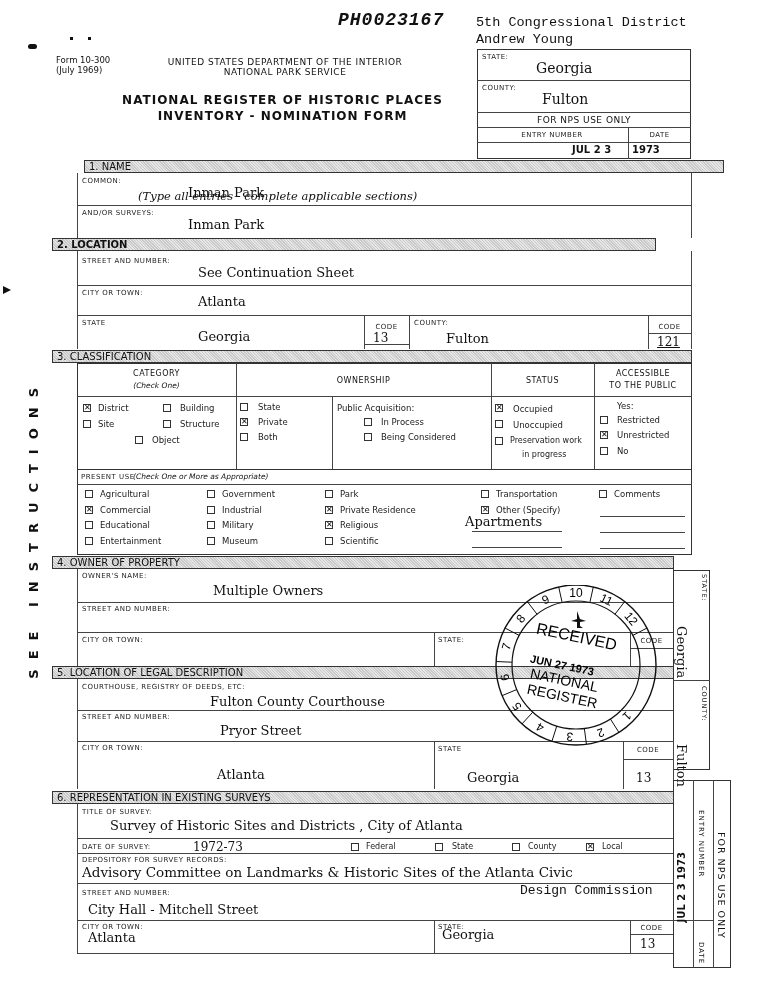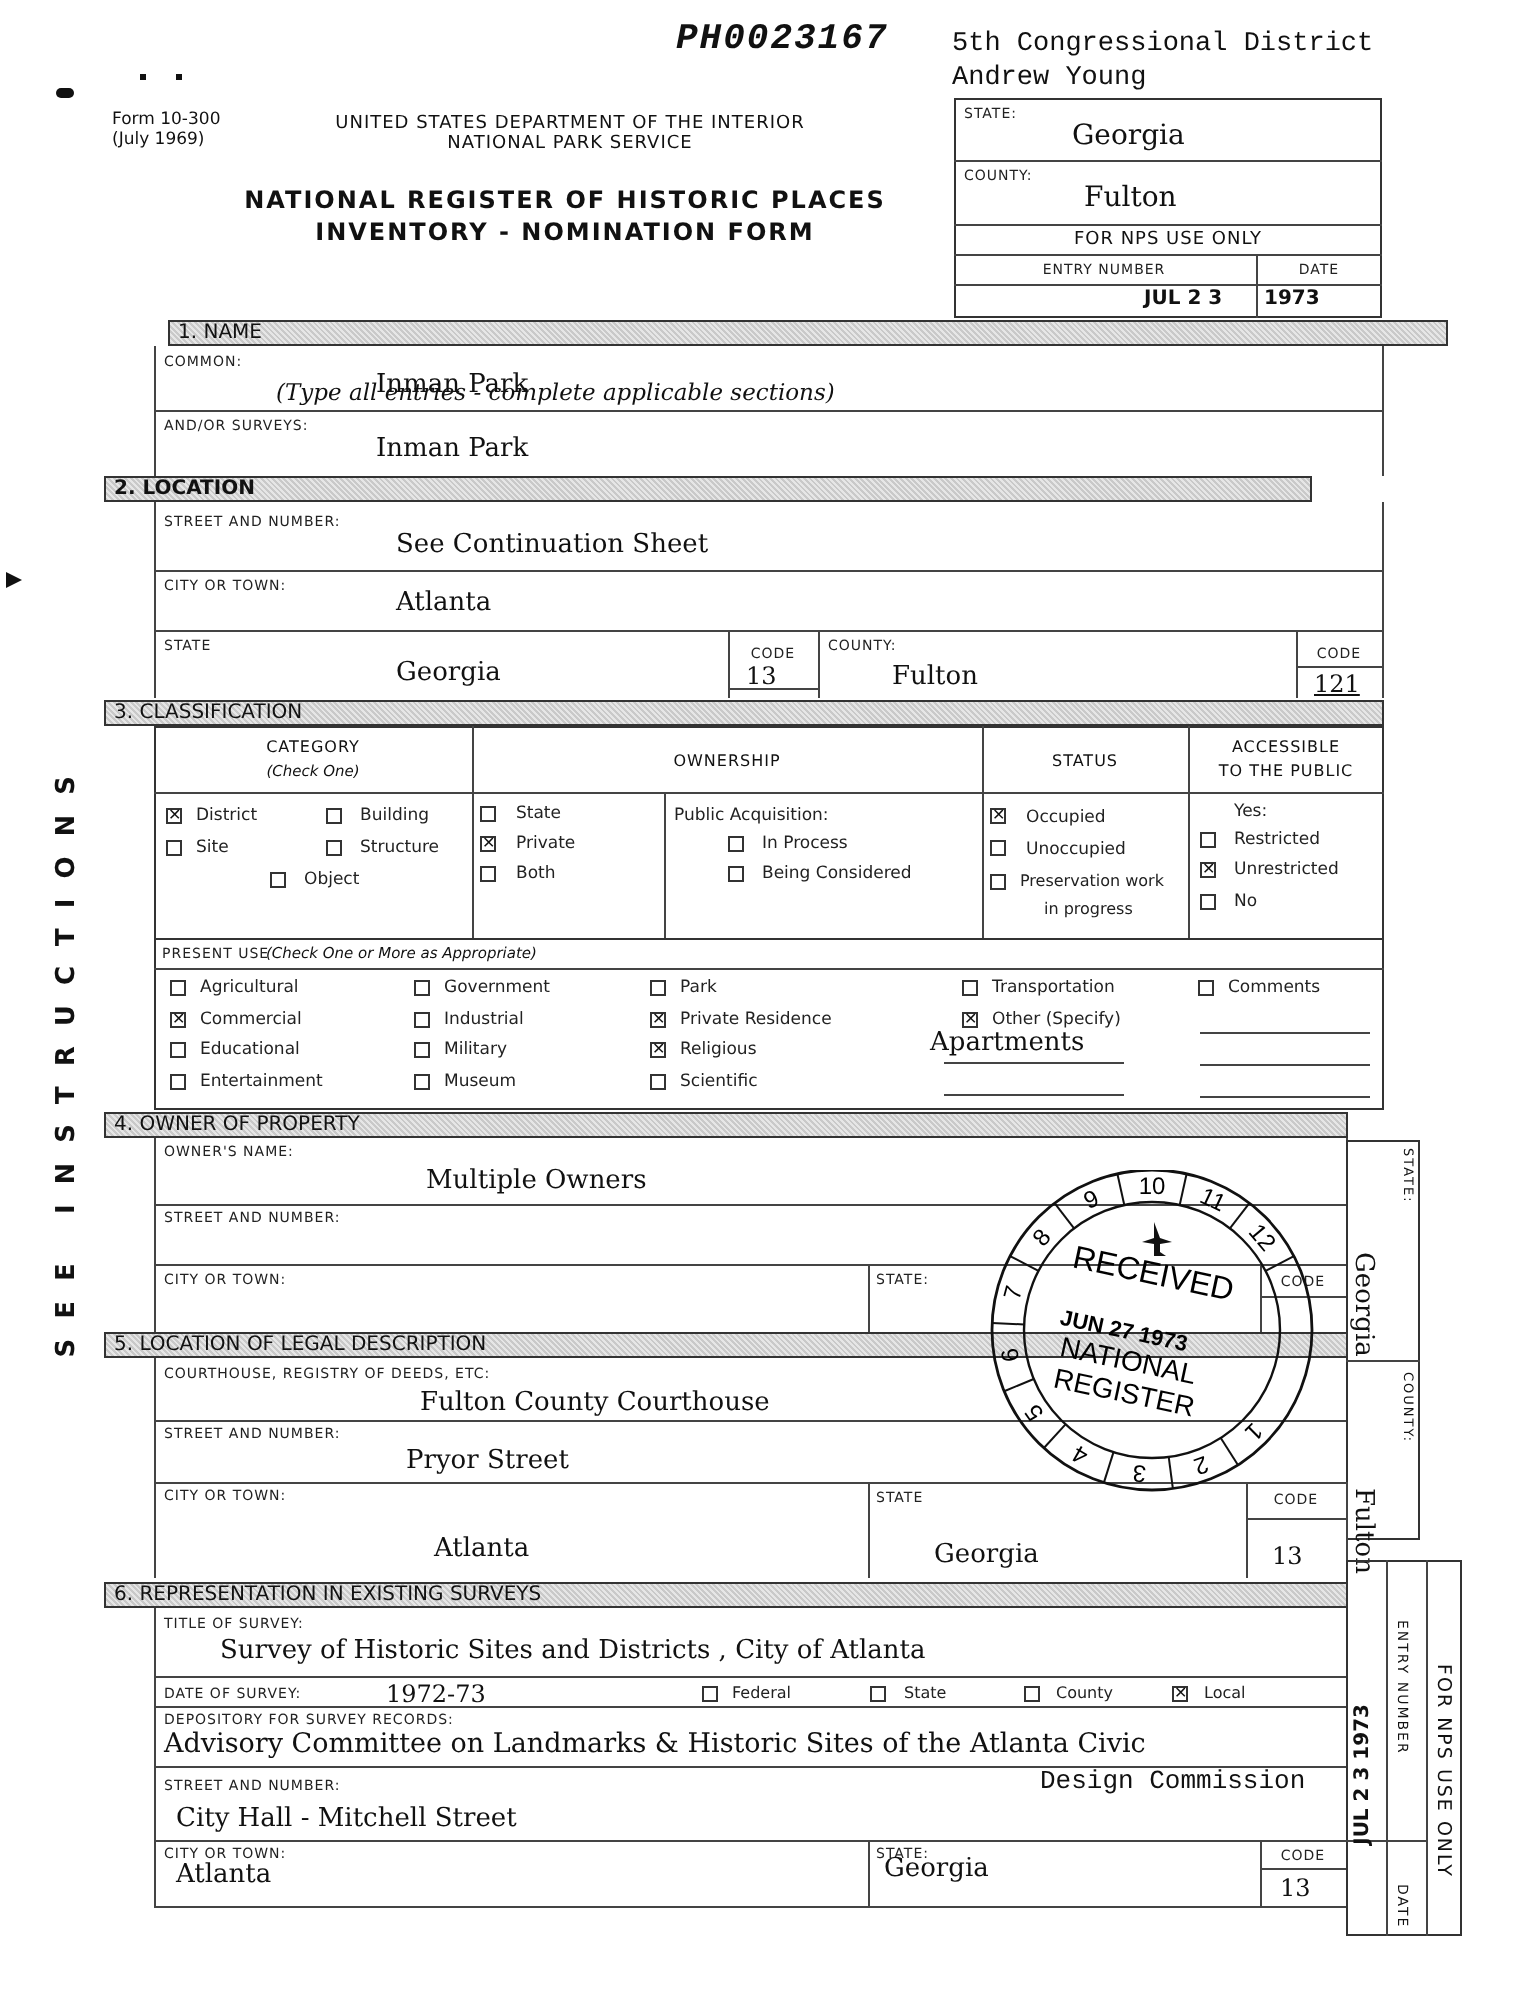--- a/index.html
+++ b/index.html
@@ -226,21 +226,21 @@
 <div class="vert sans" style="left:700px;top:686px;font-size:6.5px;letter-spacing:1px;">COUNTY:</div>
 
 <div class="bar" style="left:52px;top:666px;width:622px;">
     <span>5. LOCATION OF LEGAL DESCRIPTION</span>
   </div>
 <div class="vl" style="left:77px;top:679px;height:110px;"></div>
 <div class="abs lbl" style="left:82px;top:683px;">COURTHOUSE, REGISTRY OF DEEDS, ETC:</div>
 <div class="abs val" style="left:210px;top:694px;font-size:13px;">Fulton County Courthouse</div>
 <div class="hl" style="left:77px;top:710px;width:596px;"></div>
 <div class="abs lbl" style="left:82px;top:713px;">STREET AND NUMBER:</div>
-<div class="abs val" style="left:203px;top:723px;font-size:13px;">Pryor Street</div>
+<div class="abs val" style="left:220px;top:723px;font-size:13px;">Pryor Street</div>
 <div class="hl" style="left:77px;top:741px;width:596px;"></div>
 <div class="abs lbl" style="left:82px;top:744px;">CITY OR TOWN:</div>
 <div class="abs val" style="left:217px;top:767px;font-size:13px;">Atlanta</div>
 <div class="vl" style="left:434px;top:741px;height:48px;"></div>
 <div class="abs lbl" style="left:438px;top:745px;">STATE</div>
 <div class="abs val" style="left:467px;top:770px;font-size:13px;">Georgia</div>
 <div class="vl" style="left:623px;top:741px;height:48px;"></div>
 <div class="abs lbl" style="left:623px;top:746px;width:50px;text-align:center;">CODE</div>
 <div class="hl" style="left:623px;top:759px;width:50px;"></div>
 <div class="abs val" style="left:636px;top:771px;font-size:12px;">13</div>

